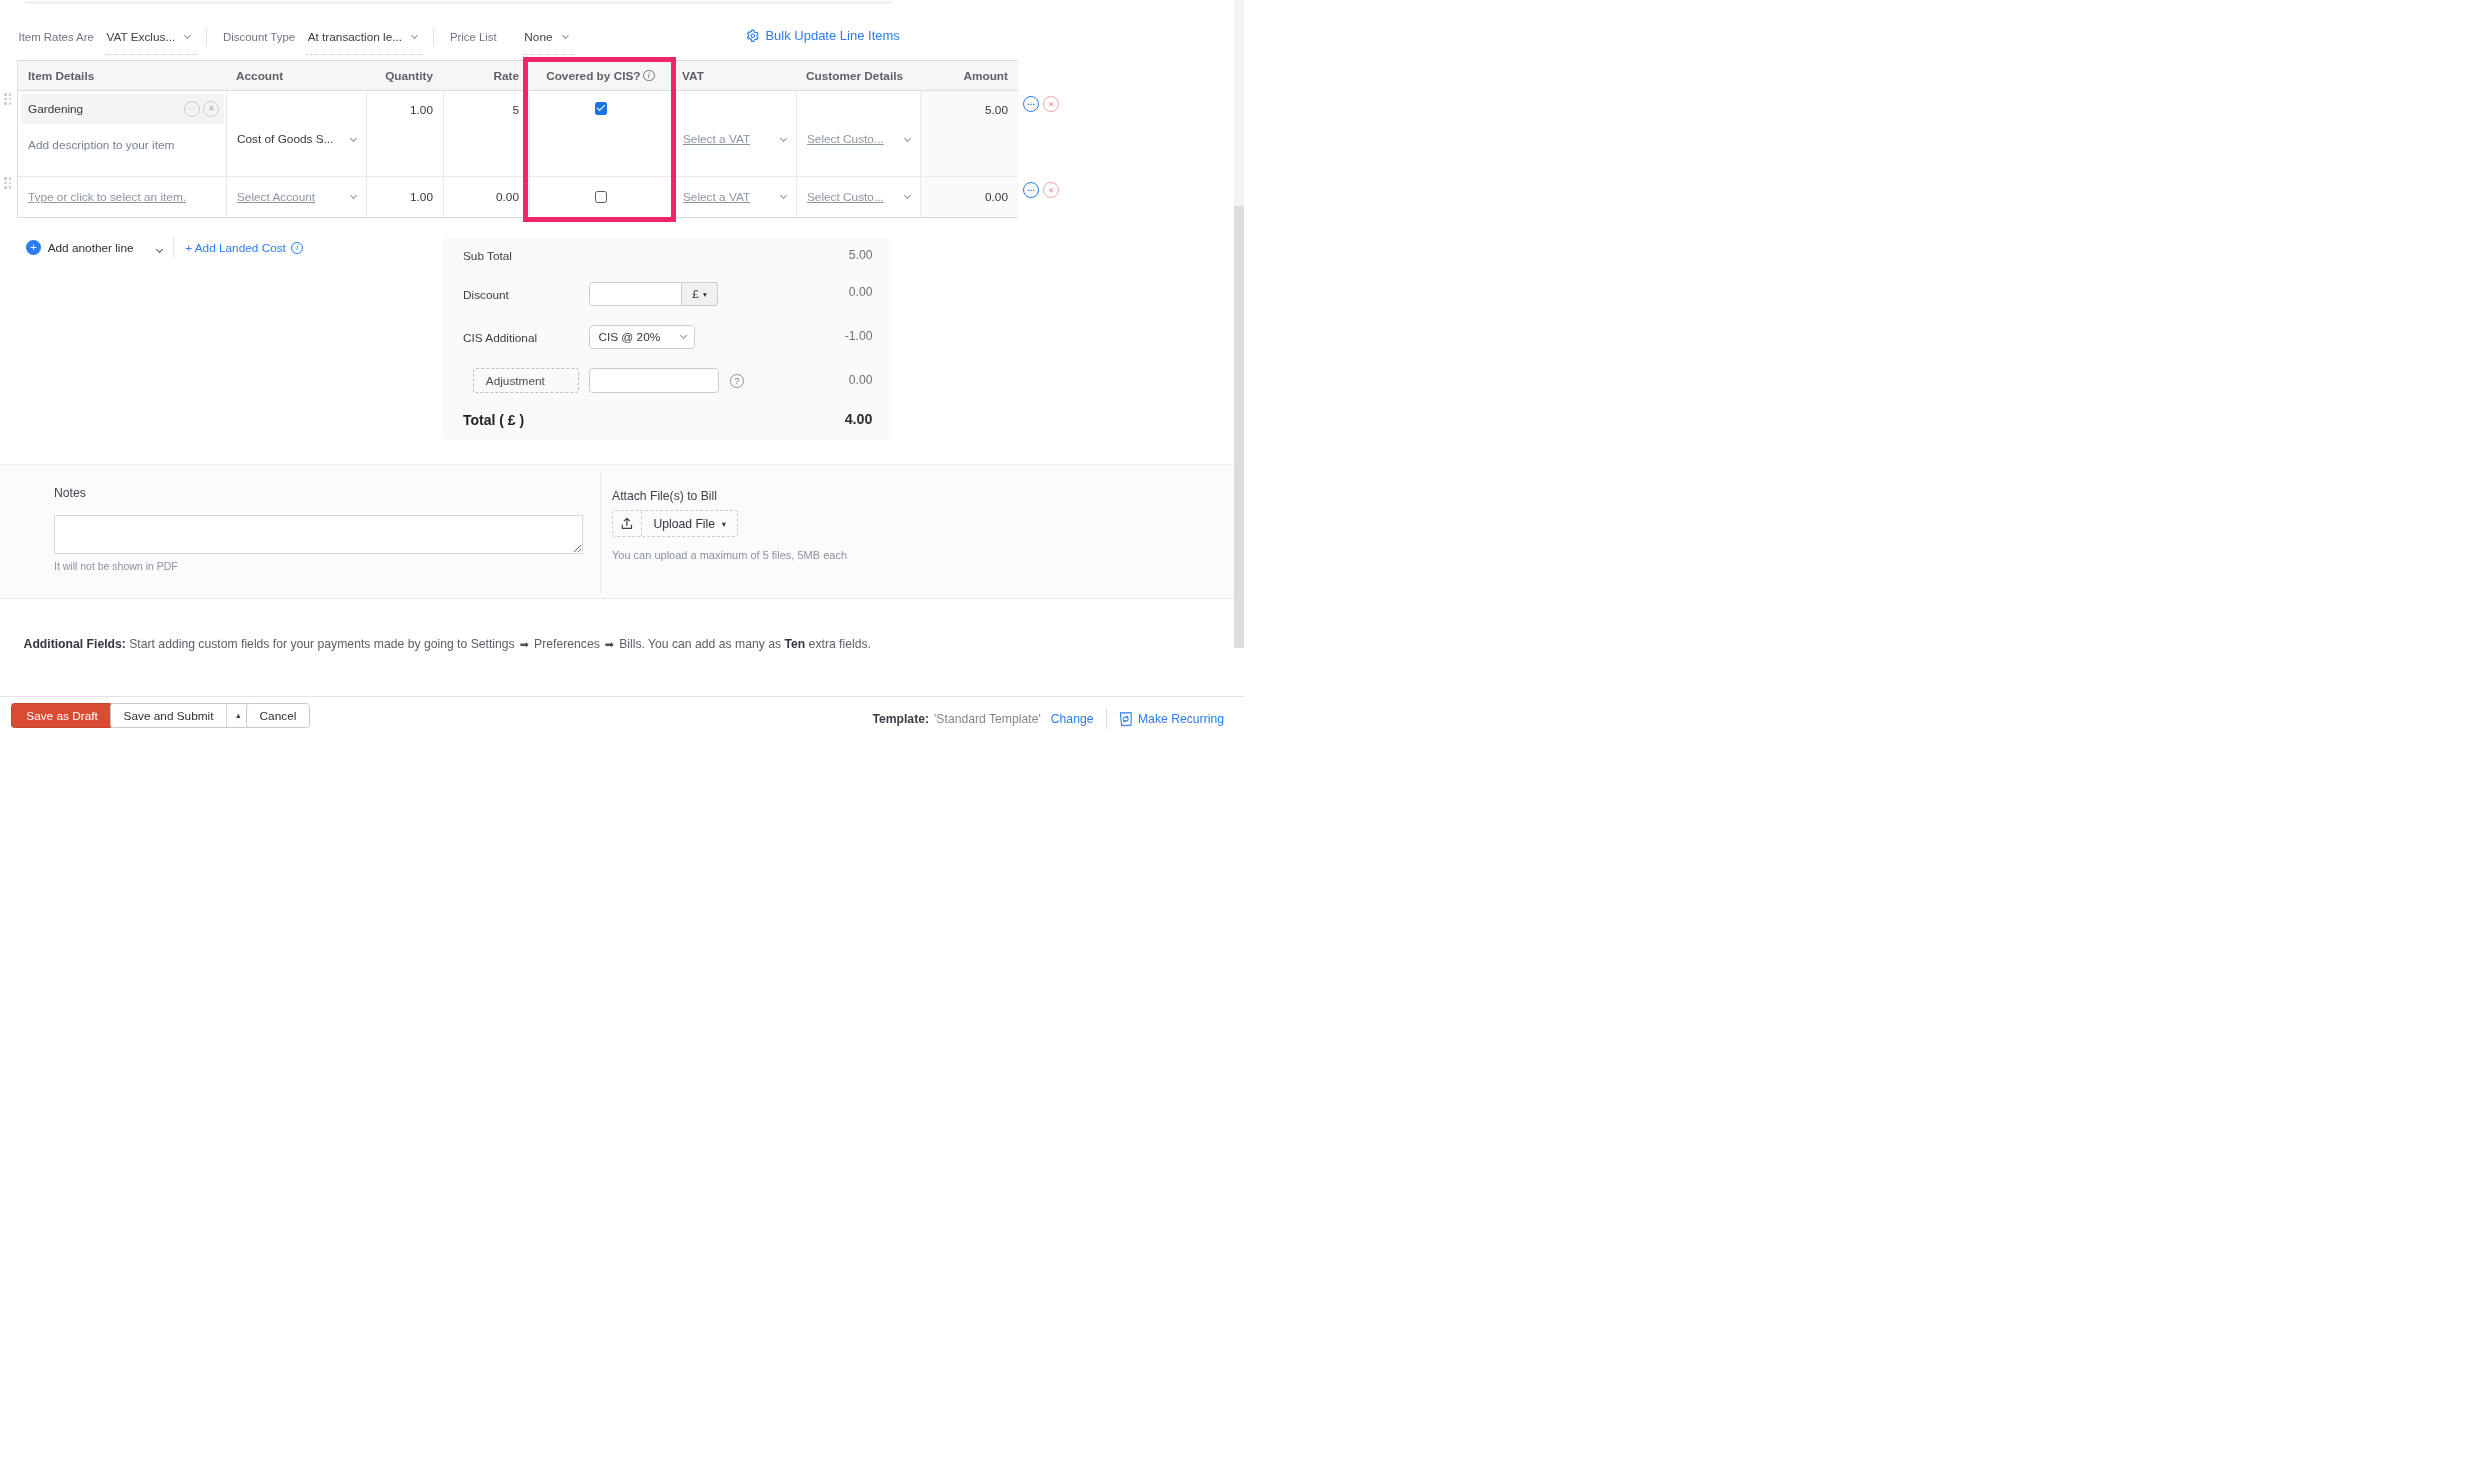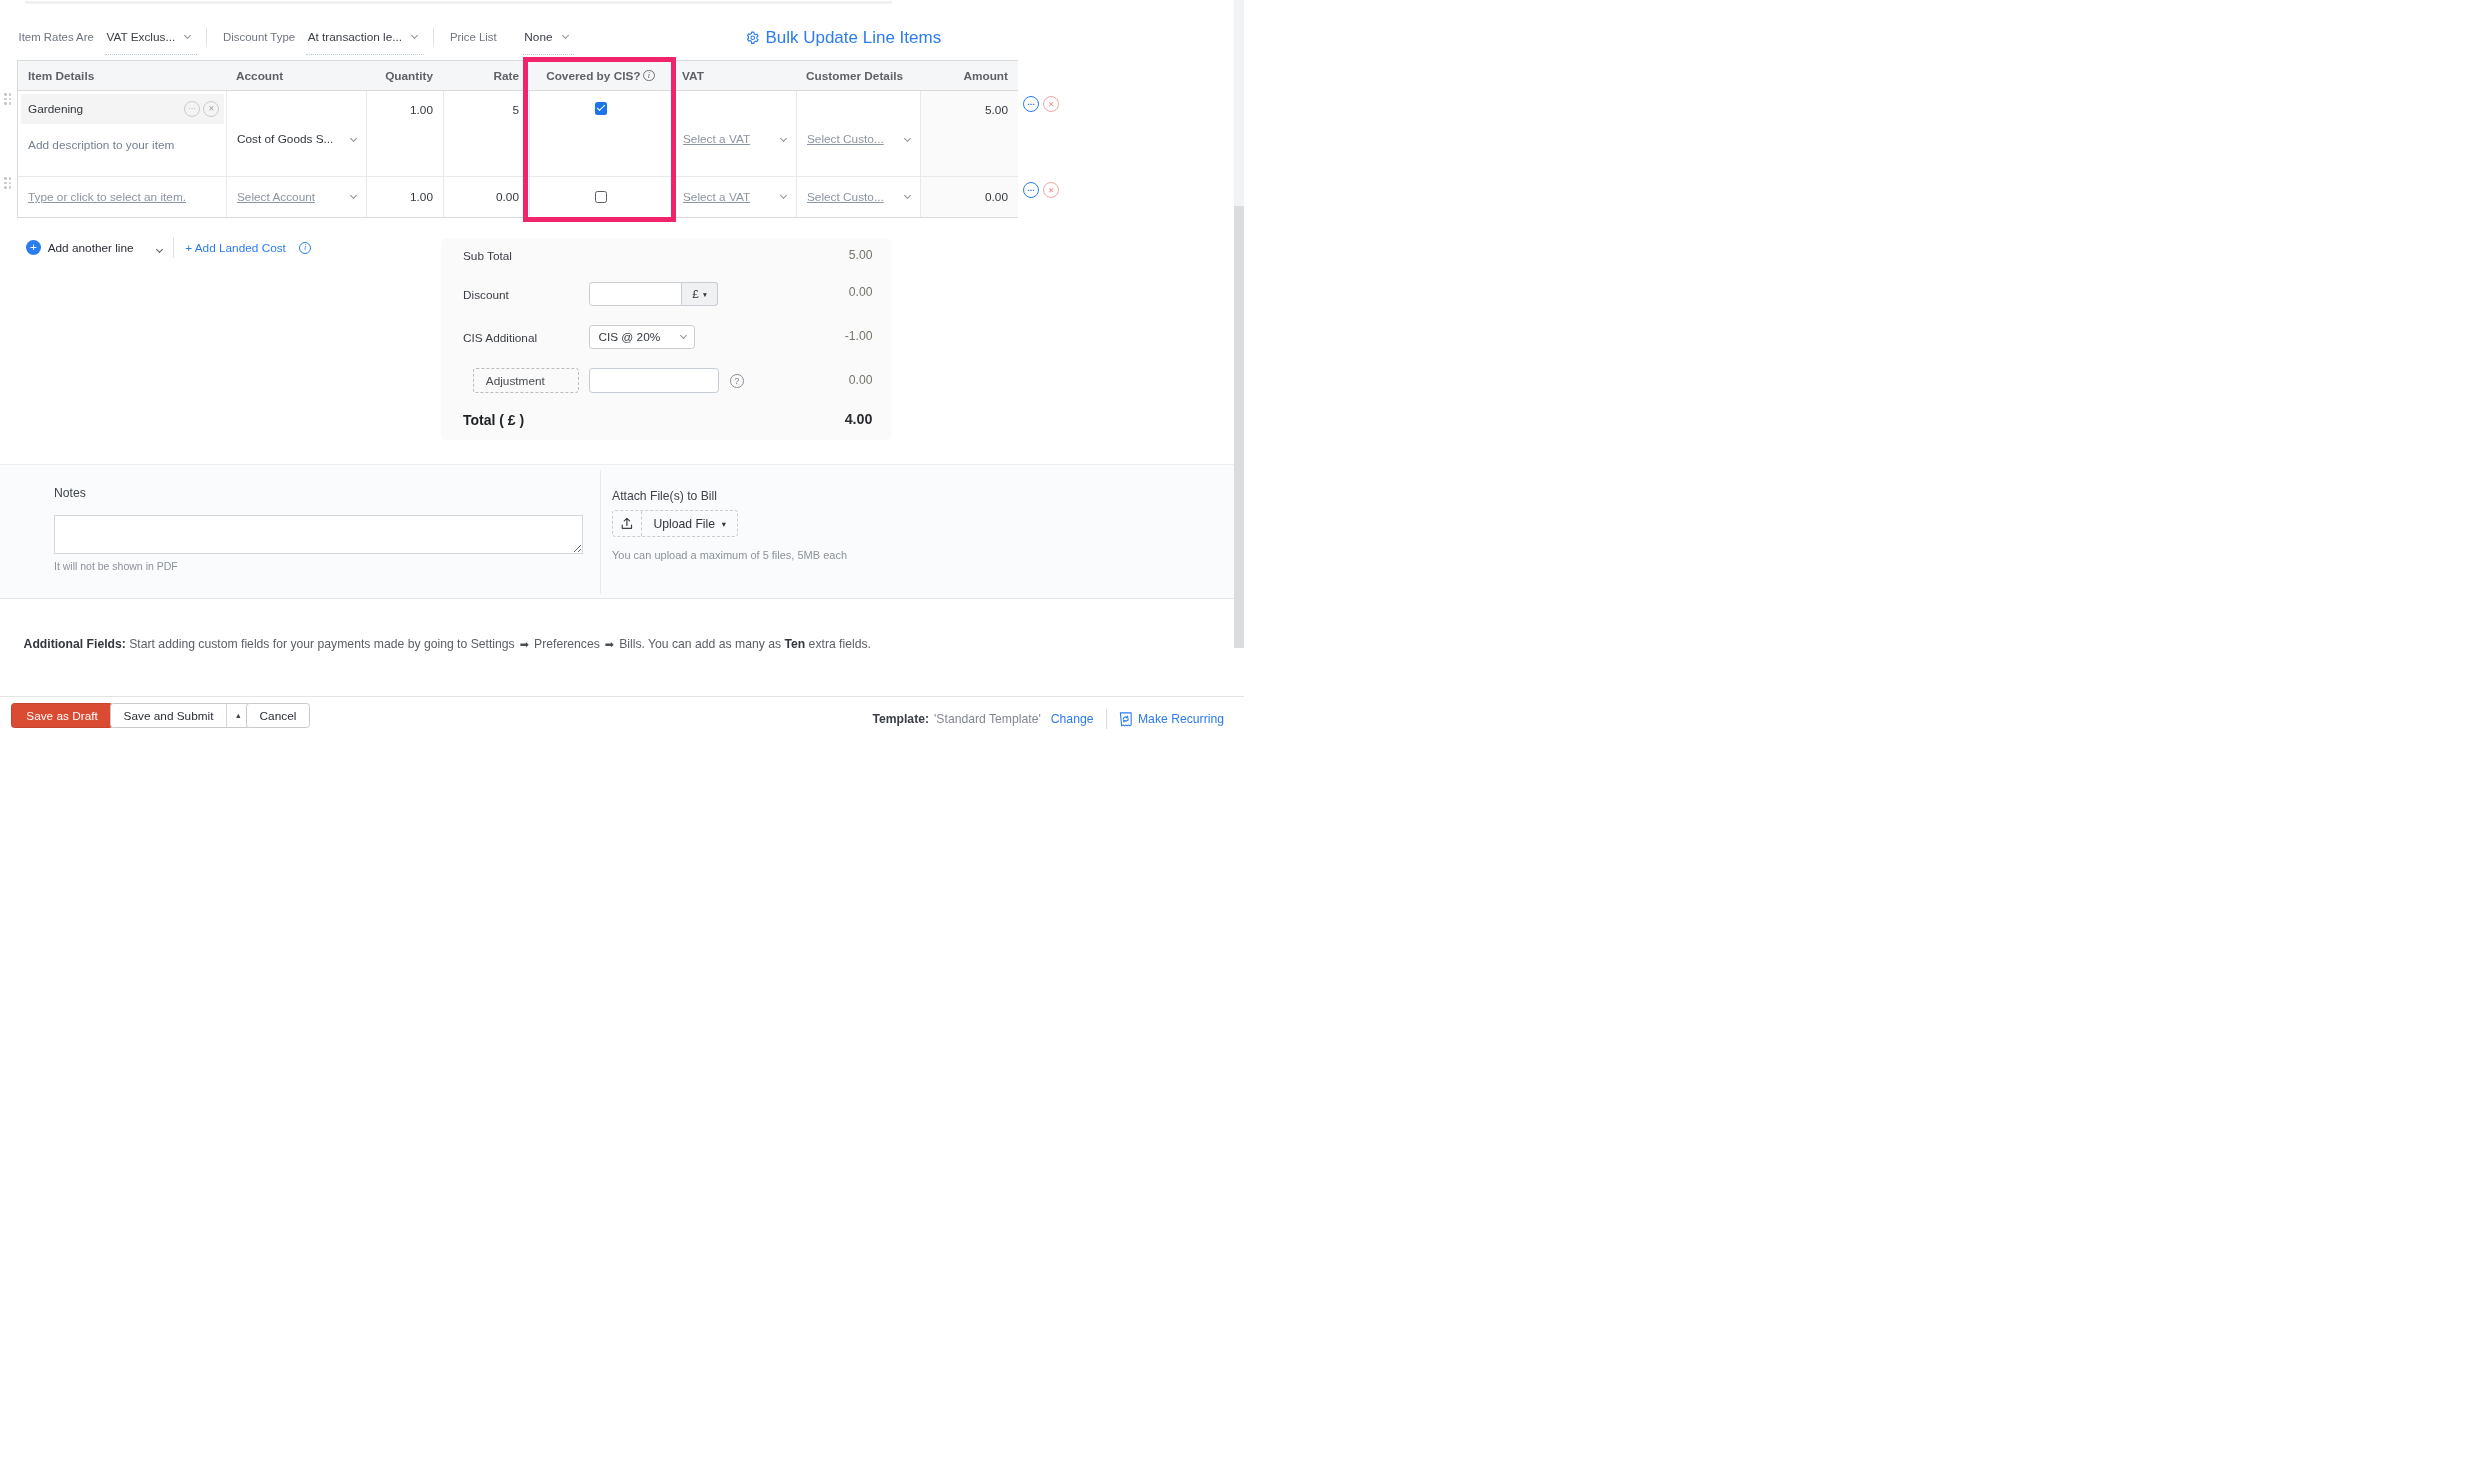--- a/index.html
+++ b/index.html
@@ -11,21 +11,21 @@
   .top-strip { position:absolute; left:25px; top:0.8px; width:867px; height:3.4px; background:#f1f1f2; }
 
   
   .controls { position:absolute; left:18.5px; top:23px; height:27px; display:flex; align-items:center; font-size:11.4px; }
   .ctl-label { color:#6e7581; margin-right:12.6px; white-space:nowrap; }
   .ctl-val { position:relative; display:flex; align-items:center; gap:10px; color:#3a3e45; font-size:11.8px; cursor:pointer; white-space:nowrap; }
   .ctl-val::after { content:''; position:absolute; left:-1.7px; right:-6.7px; bottom:-11px; border-bottom:1.7px dotted #b9cbe2; }
   .ctl-div { width:0.8px; height:18.5px; background:#e2e2e4; margin:0 16px; }
   .chev { display:inline-block; width:5px; height:5px; border-right:1.3px solid #8d929b; border-bottom:1.3px solid #8d929b; transform:rotate(45deg); margin-top:-2.5px; }
 
-  .bulk-link { position:absolute; left:746px; top:28px; display:flex; align-items:center; gap:5.9px; color:#2b7cf0; font-size:17px; cursor:pointer; }
+  .bulk-link { position:absolute; left:746px; top:28px; display:flex; align-items:center; gap:5.9px; color:#2b7cf0; font-size:13px; cursor:pointer; }
 
   
   .tbl { position:absolute; left:17px; top:60px; width:1001px; border:0.8px solid #d9dadc;
          display:grid; grid-template-columns:208px 140px 77px 86px 143px 124px 124px 98px;
          grid-template-rows:30px 86px 40px; background:#fff; }
   .th { display:flex; align-items:center; padding:0 10px; background:#f5f6f7; font-size:11.8px; font-weight:700; color:#5e6166; border-bottom:0.8px solid #d9dadc; white-space:nowrap; overflow:hidden; }
   .th.num { justify-content:flex-end; }
   .th.center { justify-content:center; gap:2.5px; }
   .td { font-size:11.8px; color:#33373d; border-left:0.8px solid #e8e9ea; overflow:hidden; }
   .td.nol, .th.nol { border-left:none; }
@@ -58,21 +58,21 @@
   .ric { width:16px; height:16px; border-radius:50%; display:flex; align-items:center; justify-content:center; font-size:7.6px; cursor:pointer; background:#fff; }
   .ric.more { border:1.1px solid #2b7cf0; color:#2b7cf0; font-weight:700; }
   .ric.del { border:1.1px solid #f2a6a6; color:#ee7f7f; }
 
   
   .addline { position:absolute; left:26px; top:236px; height:23.6px; display:flex; align-items:center; font-size:11.8px; }
   .plus-circle { width:15px; height:15px; border-radius:50%; background:#2b7cf0; color:#fff; display:flex; align-items:center; justify-content:center; font-size:11.8px; line-height:1; padding-bottom:0.8px; }
   .addline .lbl { margin-left:6.7px; color:#2b2f35; cursor:pointer; }
   .addline .caret { margin-left:23px; cursor:pointer; }
   .addline .vdiv { width:0.8px; height:21px; background:#e3e3e5; margin:0 11px 0 11.8px; }
-  .landed { display:flex; align-items:center; gap:13px; color:#2b7cf0; cursor:pointer; }
+  .landed { display:flex; align-items:center; gap:5px; color:#2b7cf0; cursor:pointer; }
   .inf-blue { width:12.6px; height:12.6px; border:0.8px solid #2b7cf0; border-radius:50%; font:italic 8.4px "Liberation Serif",serif; display:inline-flex; align-items:center; justify-content:center; color:#2b7cf0; }
 
   
   .summary { position:absolute; left:441px; top:238px; width:450px; height:202px; background:#fafafa; border-radius:5px; font-size:11.8px; }
   .summary .lab { position:absolute; left:22px; color:#393d43; }
   .summary .val { position:absolute; right:18.5px; color:#74746a; font-size:12.2px; }
   .disc-input { position:absolute; left:148px; top:44px; width:93px; height:24.4px; border:0.8px solid #c9cdd2; border-radius:3.4px 0 0 3.4px; background:#fff; padding:0 6.7px; font-size:11.8px; outline:none; }
   .disc-cur { position:absolute; left:241px; top:44px; width:36px; height:24.4px; border:0.8px solid #c9cdd2; border-left:none; border-radius:0 3.4px 3.4px 0; background:#f0f1f2; display:flex; align-items:center; justify-content:center; gap:4.2px; font-size:11.8px; color:#2f3338; cursor:pointer; }
   .disc-cur .tri { font-size:7.6px; color:#2f3338; }
   .cis-dd { position:absolute; left:148px; top:87px; width:106px; height:24.4px; border:0.8px solid #c9cdd2; border-radius:3.4px; background:#fff; display:flex; align-items:center; justify-content:space-between; padding:0 8.4px; cursor:pointer; }

